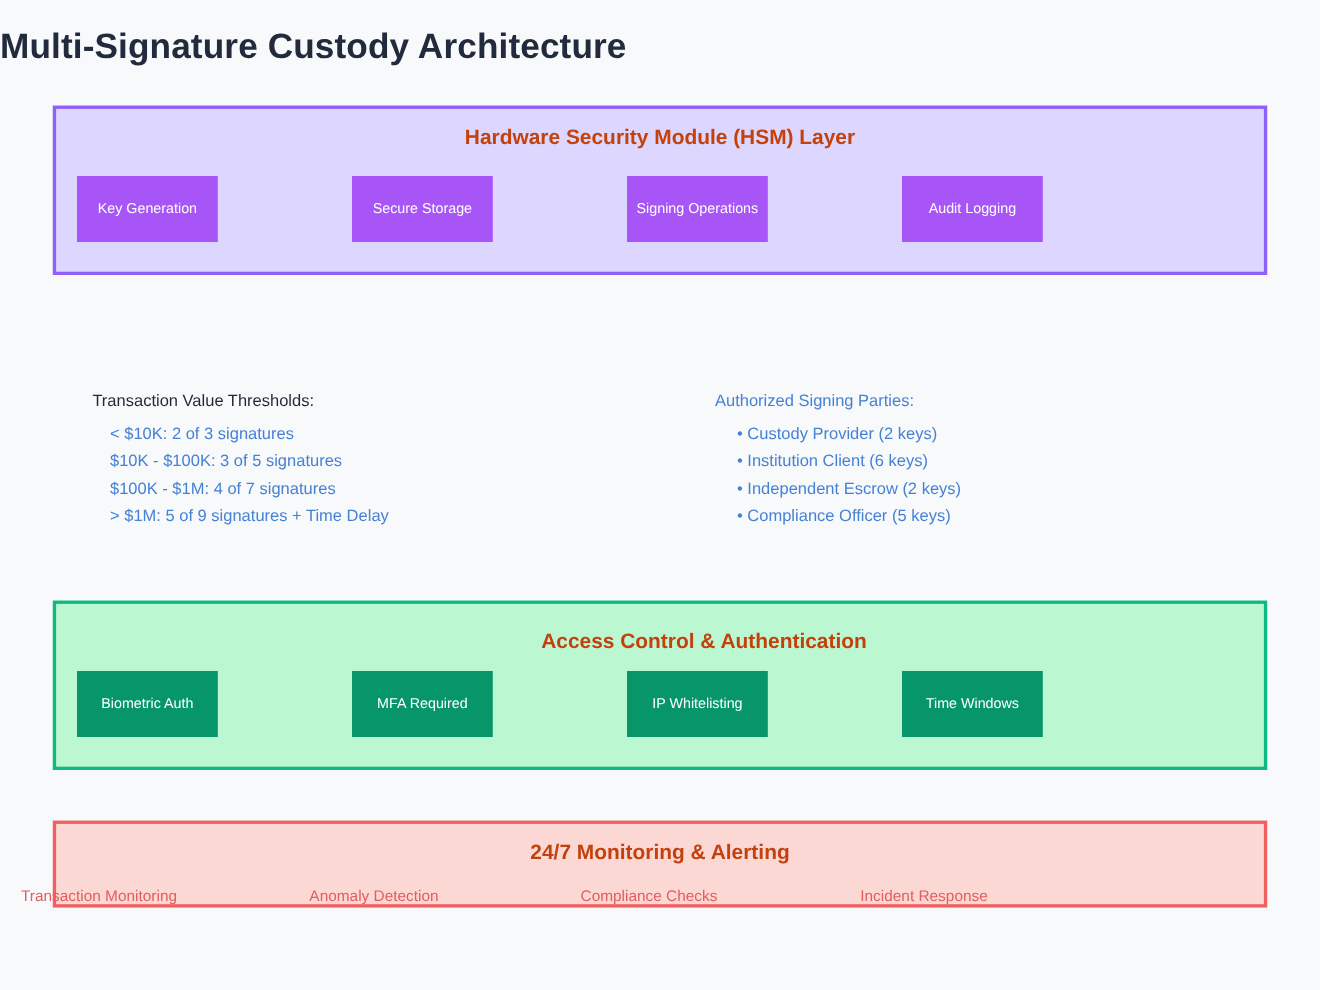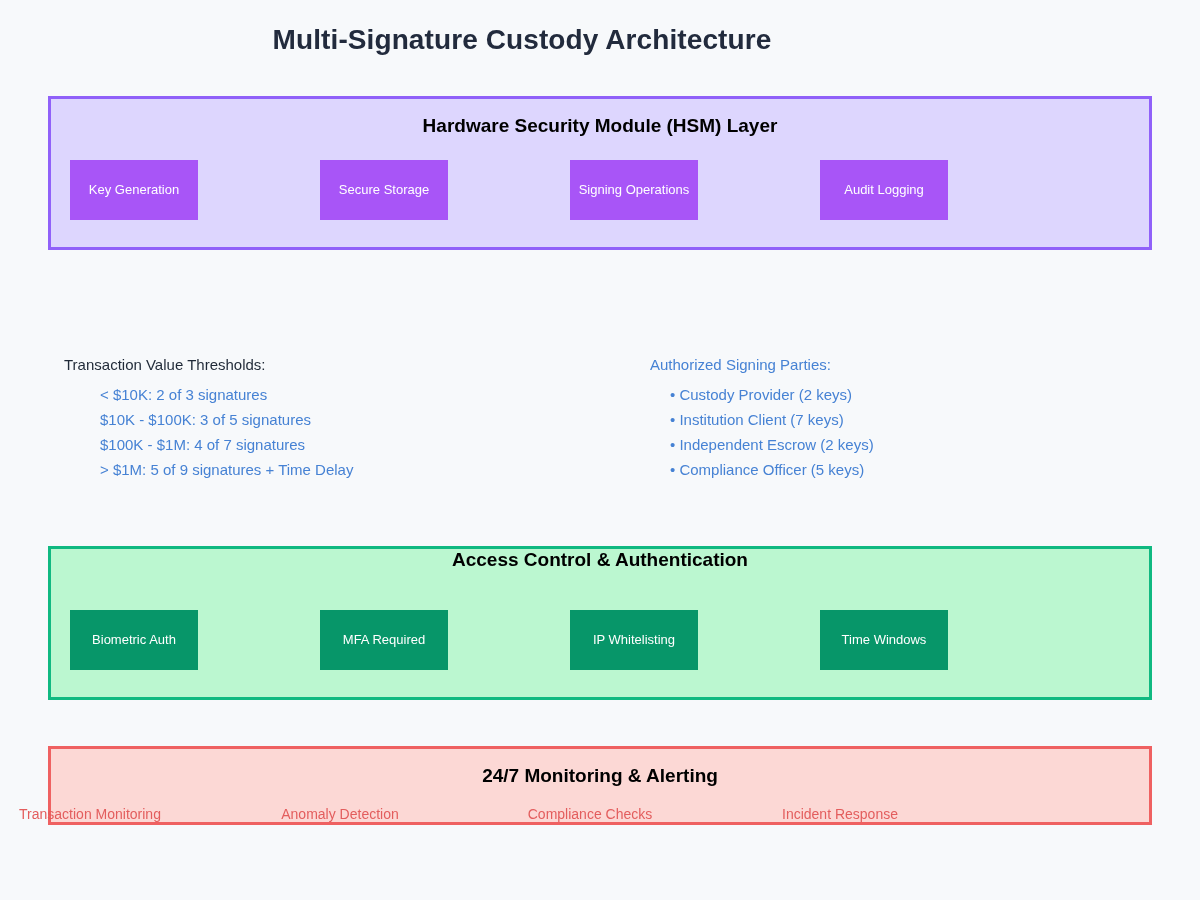--- a/index.html
+++ b/index.html
@@ -21,22 +21,22 @@
     width: 1200px;
     height: 900px;
   }
 
   
   .page-title {
     position: absolute;
     left: 0;
     top: 24px;
     width: 1044px;
-    text-align: center;
-    font-size: 28px;
+    text-align: left;
+    font-size: 32px;
     font-weight: bold;
     color: #222b3d;
     letter-spacing: 0.1px;
   }
 
   
   .layer {
     position: absolute;
     left: 48px;
     width: 1104px;
@@ -44,21 +44,21 @@
     border-style: solid;
     border-width: 3px;
   }
   .layer-title {
     position: absolute;
     left: 0;
     width: 100%;
     text-align: center;
     font-size: 19px;
     font-weight: bold;
-    color: #000000;
+    color: #c2410c;
   }
 
   .layer-hsm      { top: 96px;  height: 154px; background: #ddd6fe; border-color: #9061f9; }
   .layer-thresh   { top: 296px; height: 204px; background: #bfdbfe; border-color: #4285f4; }
   .layer-access   { top: 546px; height: 154px; background: #bbf7d0; border-color: #10b981; }
   .layer-monitor  { top: 746px; height: 79px; background: #fcd8d5; border-color: #ef6161; }
 
   
   .comp-box {
     position: absolute;
@@ -114,34 +114,34 @@
 
   <div class="layer layer-hsm">
     <div class="layer-title" style="top: 16px;">Hardware Security Module (HSM) Layer</div>
   </div>
   <div class="comp-box purple" style="left:70px;  top:160px;">Key Generation</div>
   <div class="comp-box purple" style="left:320px; top:160px;">Secure Storage</div>
   <div class="comp-box purple" style="left:820px; top:160px;">Audit Logging</div>
   <div class="comp-box purple" style="left:570px; top:160px;">Signing Operations</div>
 
 
-  <div class="col-head dark" style="left:64px; top:356px;">Transaction Value Thresholds:</div>
+  <div class="col-head dark" style="left:84px; top:356px;">Transaction Value Thresholds:</div>
   <div class="col-item" style="left:100px; top:386px;">&lt; $10K: 2 of 3 signatures</div>
   <div class="col-item" style="left:100px; top:411px;">$10K - $100K: 3 of 5 signatures</div>
   <div class="col-item" style="left:100px; top:436px;">$100K - $1M: 4 of 7 signatures</div>
   <div class="col-item" style="left:100px; top:461px;">&gt; $1M: 5 of 9 signatures + Time Delay</div>
 
   <div class="col-head blue" style="left:650px; top:356px;">Authorized Signing Parties:</div>
   <div class="col-item" style="left:670px; top:386px;">• Custody Provider (2 keys)</div>
-  <div class="col-item" style="left:670px; top:411px;">• Institution Client (7 keys)</div>
+  <div class="col-item" style="left:670px; top:411px;">• Institution Client (6 keys)</div>
   <div class="col-item" style="left:670px; top:436px;">• Independent Escrow (2 keys)</div>
   <div class="col-item" style="left:670px; top:461px;">• Compliance Officer (5 keys)</div>
 
   <div class="layer layer-access">
-    <div class="layer-title" style="top: 0;">Access Control &amp; Authentication</div>
+    <div class="layer-title" style="top: 24px; padding-left: 40px;">Access Control &amp; Authentication</div>
   </div>
   <div class="comp-box green" style="left:70px;  top:610px;">Biometric Auth</div>
   <div class="comp-box green" style="left:320px; top:610px;">MFA Required</div>
   <div class="comp-box green" style="left:570px; top:610px;">IP Whitelisting</div>
   <div class="comp-box green" style="left:820px; top:610px;">Time Windows</div>
 
   <div class="layer layer-monitor">
     <div class="layer-title" style="top: 16px;">24/7 Monitoring &amp; Alerting</div>
   </div>
   <div class="mon-label" style="left:90px;">Transaction Monitoring</div>

